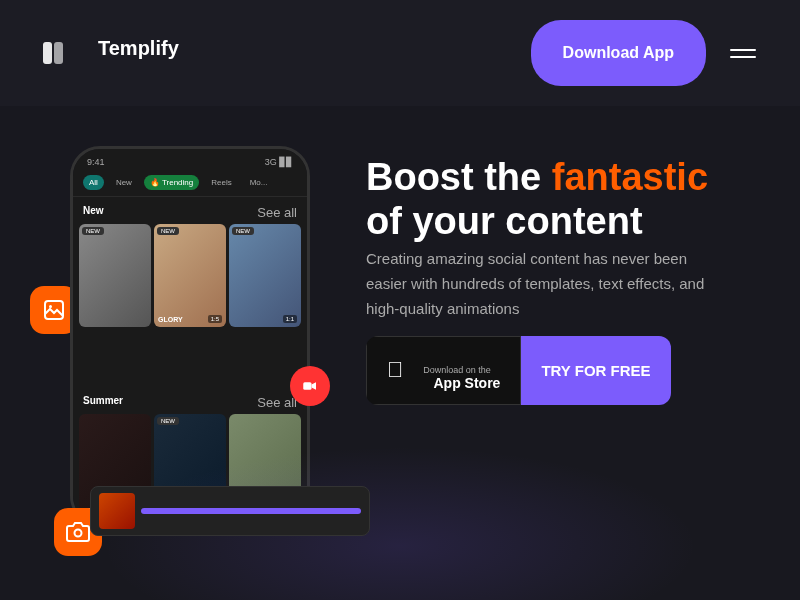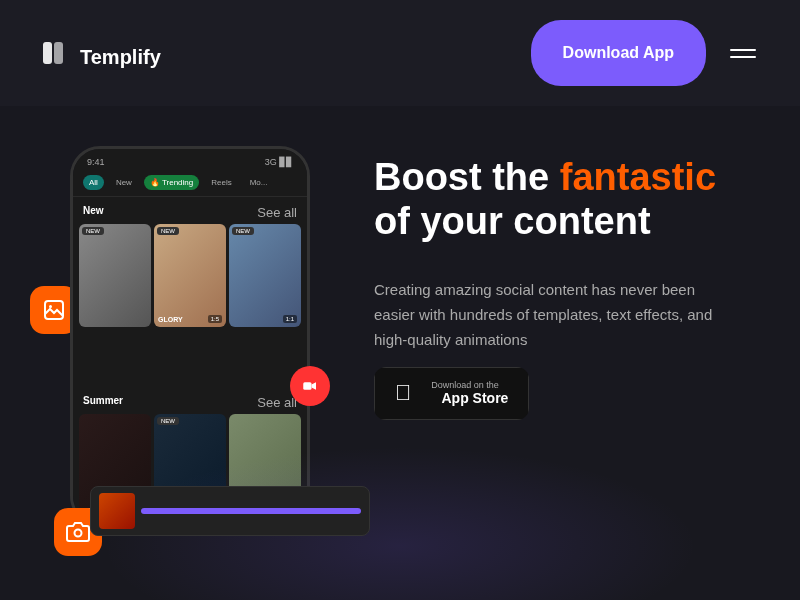--- a/index.html
+++ b/index.html
@@ -18,22 +18,22 @@
     header {
       display: flex;
       align-items: center;
       justify-content: space-between;
       padding: 20px 40px;
       background: #1c1c24;
     }
 
     .logo-area {
       display: flex;
-      align-items: flex-end;
-      gap: 8px;
+      align-items: flex-start;
+      gap: 26px;
     }
 
     .logo-icon {
       width: 32px;
       height: 32px;
     }
 
     .logo-text {
       font-size: 20px;
       font-weight: 600;
@@ -73,21 +73,21 @@
       height: 2px;
       background: #fff;
       border-radius: 2px;
     }
 
     
     .hero {
       display: flex;
       align-items: flex-start;
       padding: 40px 40px 0 40px;
-      gap: 34px;
+      gap: 26px;
       position: relative;
     }
 
     
     .phone-container {
       position: relative;
       flex-shrink: 0;
       width: 300px;
     }
 
@@ -301,21 +301,21 @@
     
     .hero-content {
       flex: 1;
       padding-top: 10px;
     }
 
     .hero-heading {
       font-size: 38px;
       font-weight: 800;
       line-height: 1.15;
-      margin-bottom: 35px;
+      margin-bottom: 4px;
       color: #fff;
     }
 
     .hero-heading .highlight {
       color: #ff5e00;
     }
 
     .hero-desc {
       font-size: 15px;
       line-height: 1.65;
@@ -346,20 +346,21 @@
     }
 
     .app-store-apple {
       font-size: 22px;
     }
 
     .app-store-text-top {
       font-size: 9px;
       color: #aaa;
       line-height: 1.2;
+      margin-top: 16px;
     }
 
     .app-store-text-bottom {
       font-size: 14px;
       font-weight: 700;
       line-height: 1.2;
       margin-left: 20px;
     }
 
     .try-free-btn {
@@ -500,17 +501,18 @@
     <p class="hero-desc">Creating amazing social content has never been easier with hundreds of templates, text effects, and high-quality animations</p>
 
     <div class="cta-row">
       <button class="app-store-btn">
         <span class="app-store-apple"></span>
         <div>
           <div class="app-store-text-top">Download on the</div>
           <div class="app-store-text-bottom">App Store</div>
         </div>
       </button>
+      <button class="try-free-btn">TRY FOR FREE</button>
     </div>
   </div>
 
   <div class="bottom-glow"></div>
 </section>
 
 </body></html>

